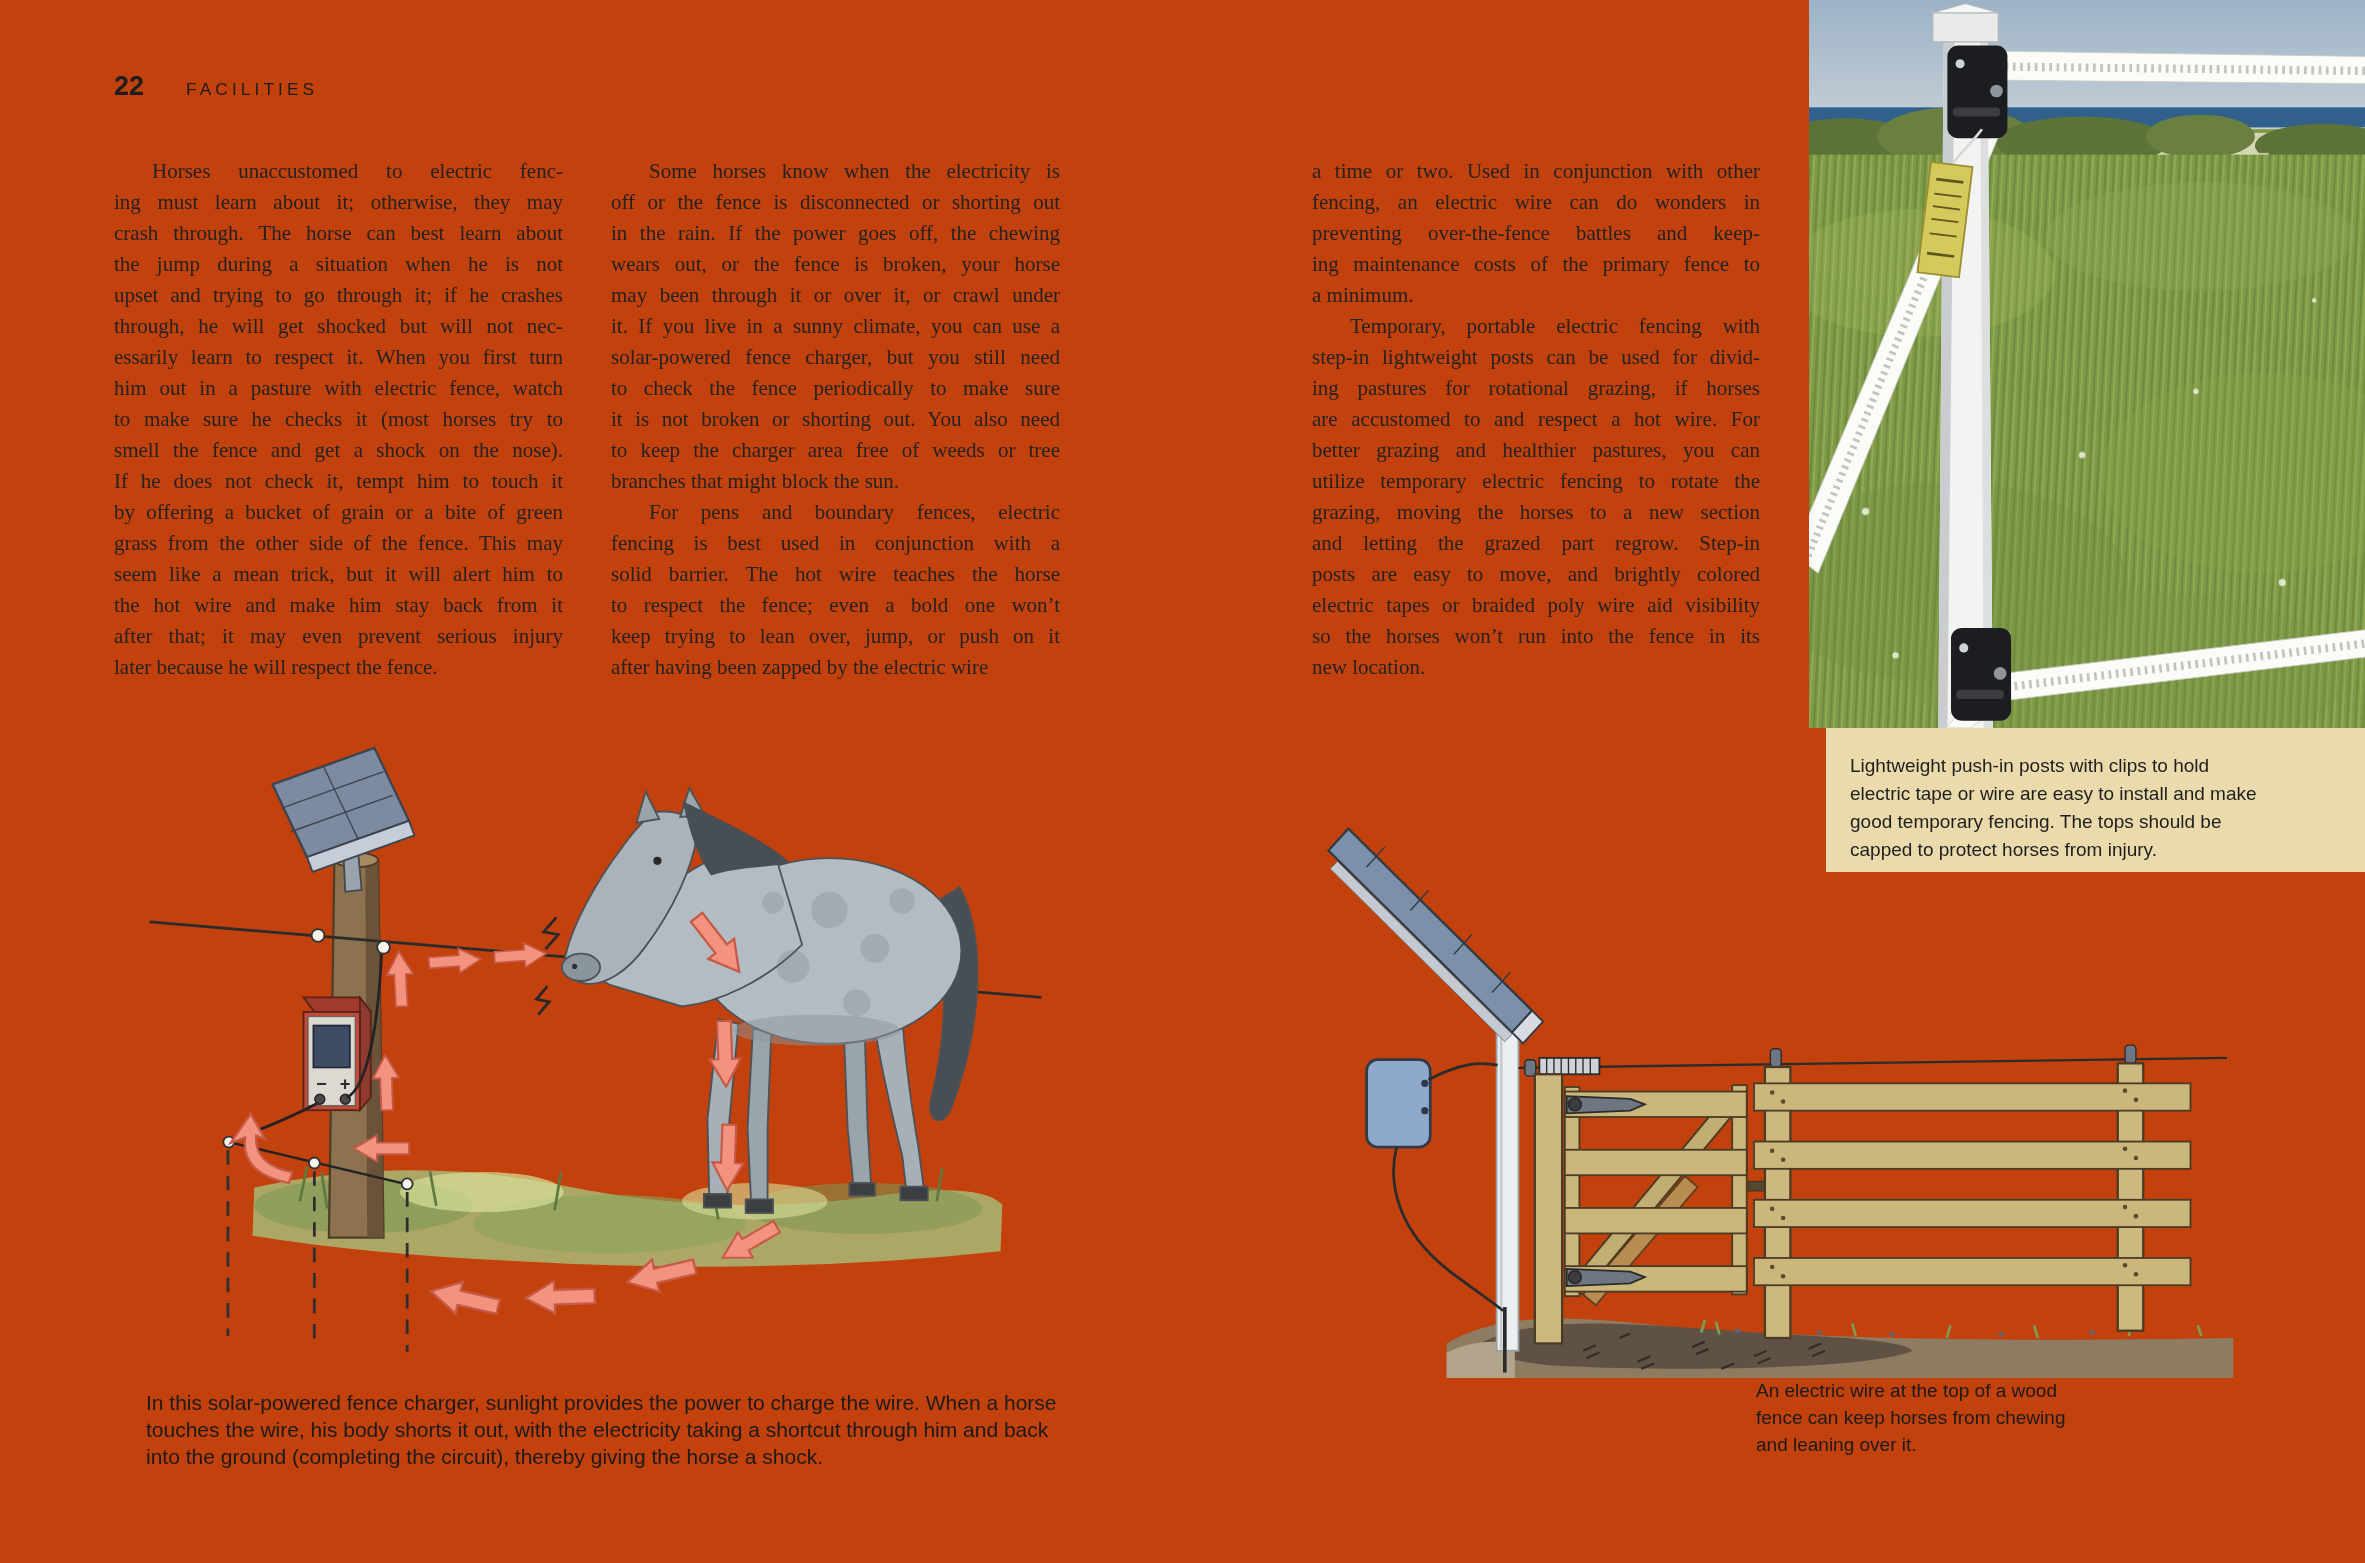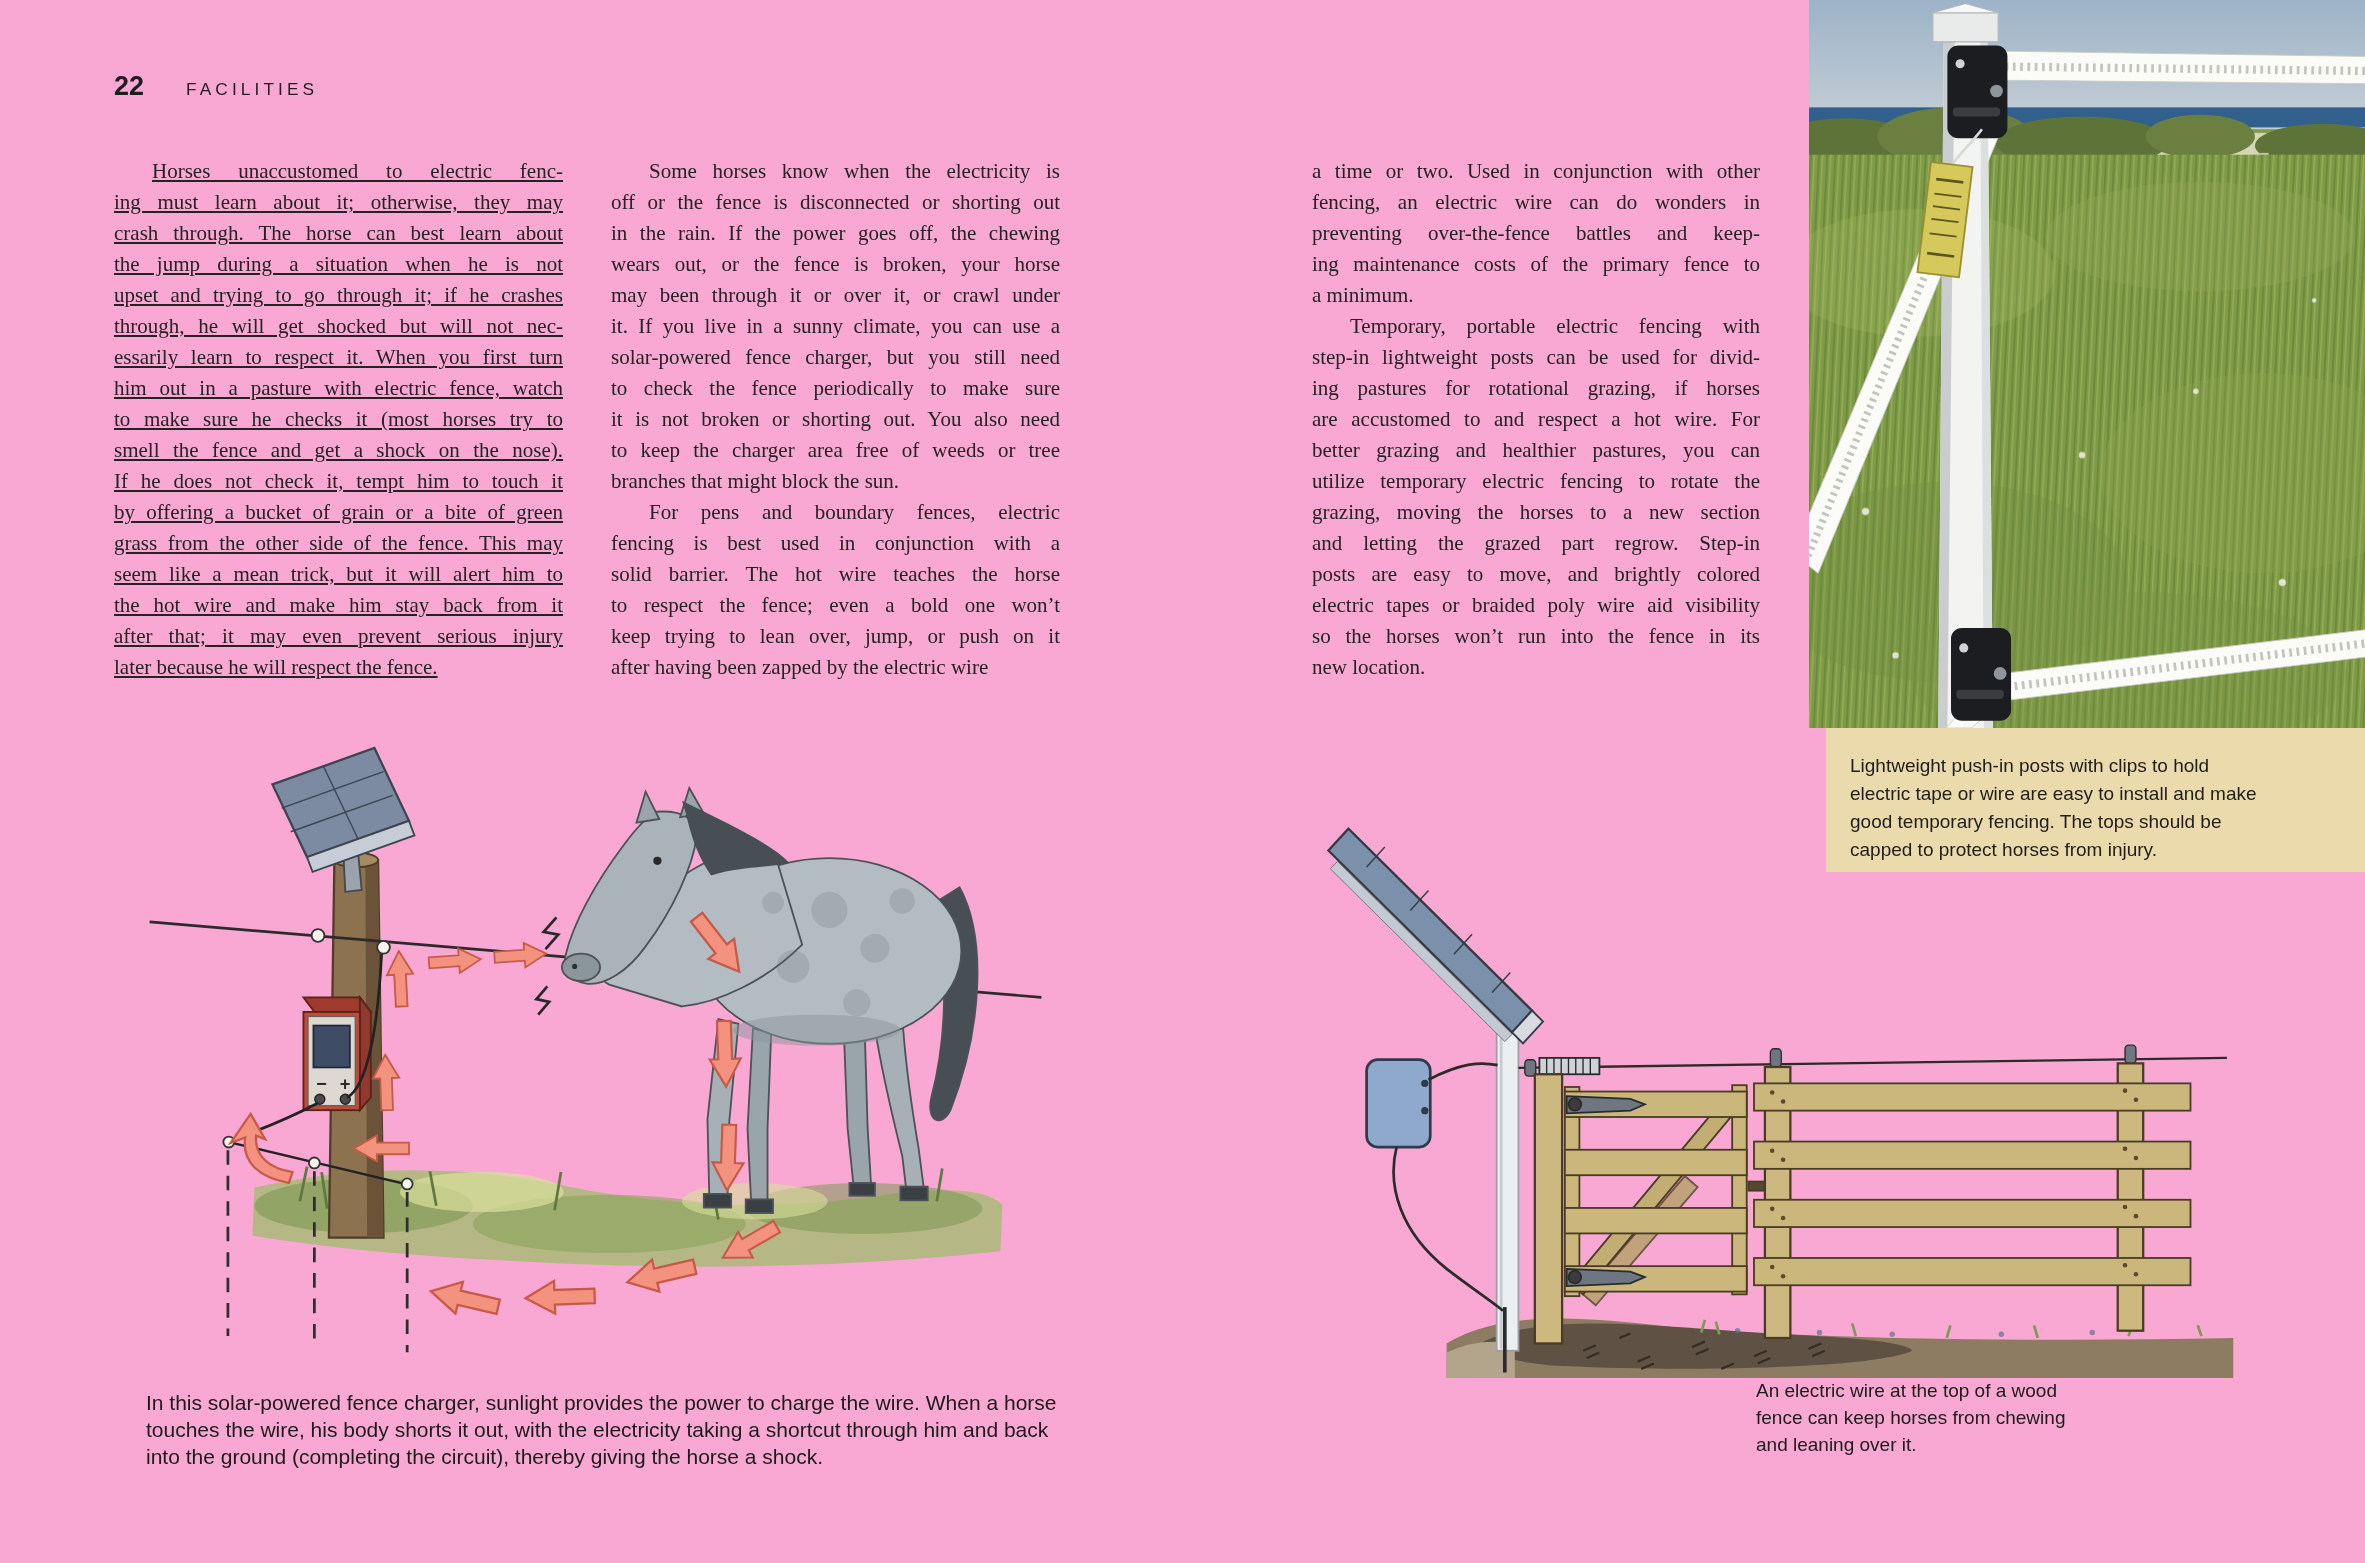--- a/index.html
+++ b/index.html
@@ -1,24 +1,24 @@
 <!DOCTYPE html>
 <html style="font-size:14.6px"><head>
 <meta charset="utf-8">
 <style>
   html,body{margin:0;padding:0;background:#ffffff;}
-  .spread{position:relative;width:2366px;height:1563px;background:#f9a8d4;overflow:hidden;
+  .spread{position:relative;width:2366px;height:1563px;background:#c2410c;overflow:hidden;
           font-family:"Liberation Serif", serif;color:#232323;}
   
   .pagenum{position:absolute;left:114px;top:71px;font:bold 27px "Liberation Sans",sans-serif;color:#1d1d1d;}
   .section{position:absolute;left:186px;top:79px;font:17.3px "Liberation Sans",sans-serif;
            letter-spacing:4.1px;color:#1d1d1d;}
   
   .col{position:absolute;top:156px;width:449px;font-size:21px;line-height:31px;}
-  .col1{left:114px;text-decoration:underline;} .col2{left:611px;} .col3{left:1312px;width:448px;}
+  .col1{left:114px;} .col2{left:611px;} .col3{left:1312px;width:448px;}
   .line{text-align:justify;text-align-last:justify;}
   .line.last{text-align-last:left;}
   .para.indent .line:first-child{text-indent:38px;}
   
   .caption{position:absolute;font-family:"Liberation Sans",sans-serif;color:#1b1b1b;}
   .cap-left{left:146px;top:1389px;width:951px;font-size:21px;line-height:27px;}
   .cap-right{left:1756px;top:1377px;width:400px;font-size:19px;line-height:27px;}
   .photo-caption-box{position:absolute;left:1809px;top:728px;width:557px;height:144px;background:#ebdaab;margin-left:17px;}
   .photo-caption-box .inner{position:absolute;left:24px;top:24px;width:510px;
         font:19px/28px "Liberation Sans",sans-serif;color:#1e1e1e;}

